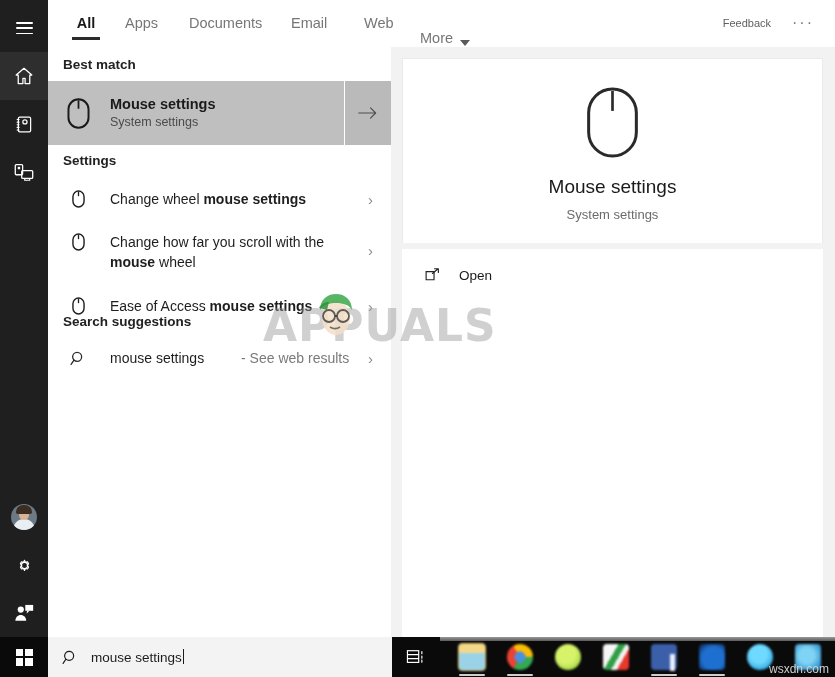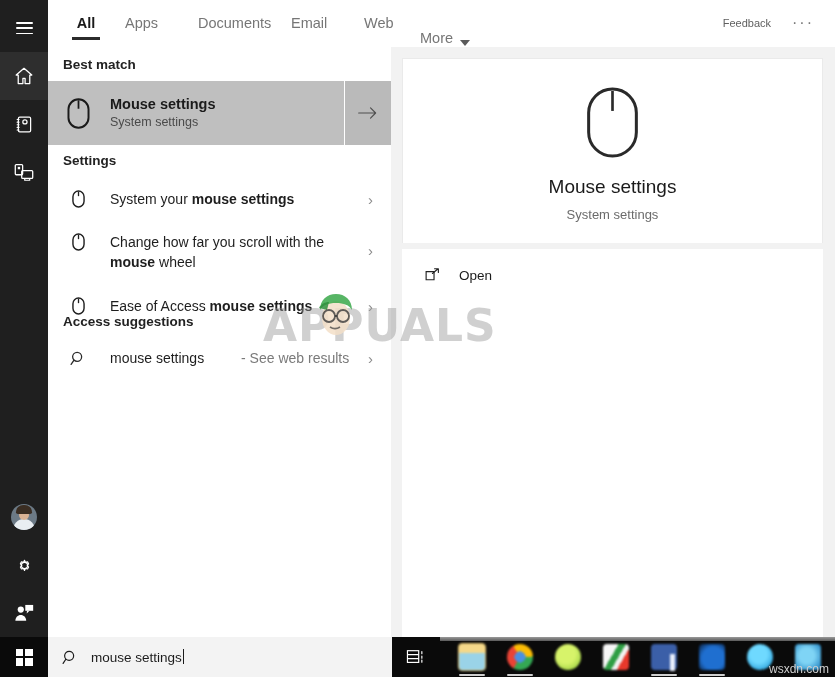--- a/index.html
+++ b/index.html
@@ -548,21 +548,21 @@
   <div class="flyout">
 
     <div class="tabbar">
       <div class="tab sel" style="left:24px;width:28px;justify-content:center;">
         <span>All</span>
         <span class="underline"></span>
       </div>
       <div class="tab" style="left:77px;">
         <span>Apps</span>
       </div>
-      <div class="tab" style="left:150px;">
+      <div class="tab" style="left:141px;">
         <span>Documents</span>
       </div>
       <div class="tab" style="left:243px;">
         <span>Email</span>
       </div>
       <div class="tab" style="left:316px;">
         <span>Web</span>
       </div>
       <div class="tab" style="left:372px;align-items:flex-end;">
         <span>More</span>
@@ -603,21 +603,21 @@
       <div class="group-header" style="position:absolute;left:0;top:106px;">Settings</div>
 
       <div class="item-row" style="top:132px;height:40px;">
         <span class="ico">
           <svg width="13" height="18" viewBox="0 0 22 30">
             <rect x="1.6" y="1.6" width="18.8" height="26.8" rx="9.4" fill="none" stroke="#1f1f1f" stroke-width="2.4"></rect>
             <path d="M11 2.6v7.6" stroke="#1f1f1f" stroke-width="2.2"></path>
           </svg>
         </span>
         <span class="label">
-          <span>System your </span><b>mouse settings</b><span></span>
+          <span>Change wheel </span><b>mouse settings</b><span></span>
         </span>
         <span class="chev">›</span>
       </div>
 
       <div class="item-row" style="top:176px;height:56px;align-items:flex-start;padding-top:9px;">
         <span class="ico" style="margin-top:1px;">
           <svg width="13" height="18" viewBox="0 0 22 30">
             <rect x="1.6" y="1.6" width="18.8" height="26.8" rx="9.4" fill="none" stroke="#1f1f1f" stroke-width="2.4"></rect>
             <path d="M11 2.6v7.6" stroke="#1f1f1f" stroke-width="2.2"></path>
           </svg>
@@ -634,21 +634,21 @@
             <rect x="1.6" y="1.6" width="18.8" height="26.8" rx="9.4" fill="none" stroke="#1f1f1f" stroke-width="2.4"></rect>
             <path d="M11 2.6v7.6" stroke="#1f1f1f" stroke-width="2.2"></path>
           </svg>
         </span>
         <span class="label">
           <span>Ease of Access </span><b>mouse settings</b><span></span>
         </span>
         <span class="chev">›</span>
       </div>
 
-      <div class="group-header" style="position:absolute;left:0;top:267px;">Access suggestions</div>
+      <div class="group-header" style="position:absolute;left:0;top:267px;">Search suggestions</div>
 
       <div class="item-row" style="top:291px;height:40px;">
         <span class="ico">
           <svg width="17" height="17" viewBox="0 0 20 20">
             <circle cx="8.4" cy="8" r="5.3" fill="none" stroke="#2a2a2a" stroke-width="1.5"></circle>
             <path d="M4.5 12.1 1.3 17" stroke="#2a2a2a" stroke-width="1.5" stroke-linecap="round"></path>
           </svg>
         </span>
         <span class="label">
           <span>mouse settings</span><span class="sub"> - See web results</span>

